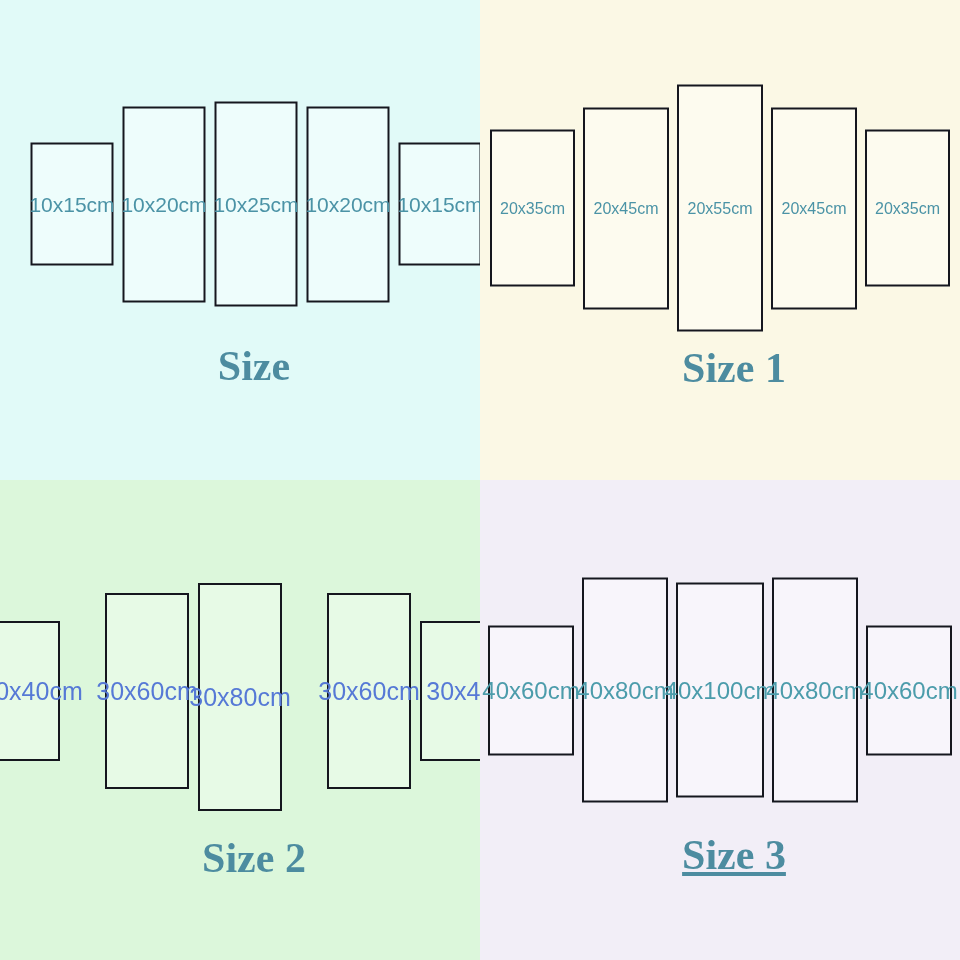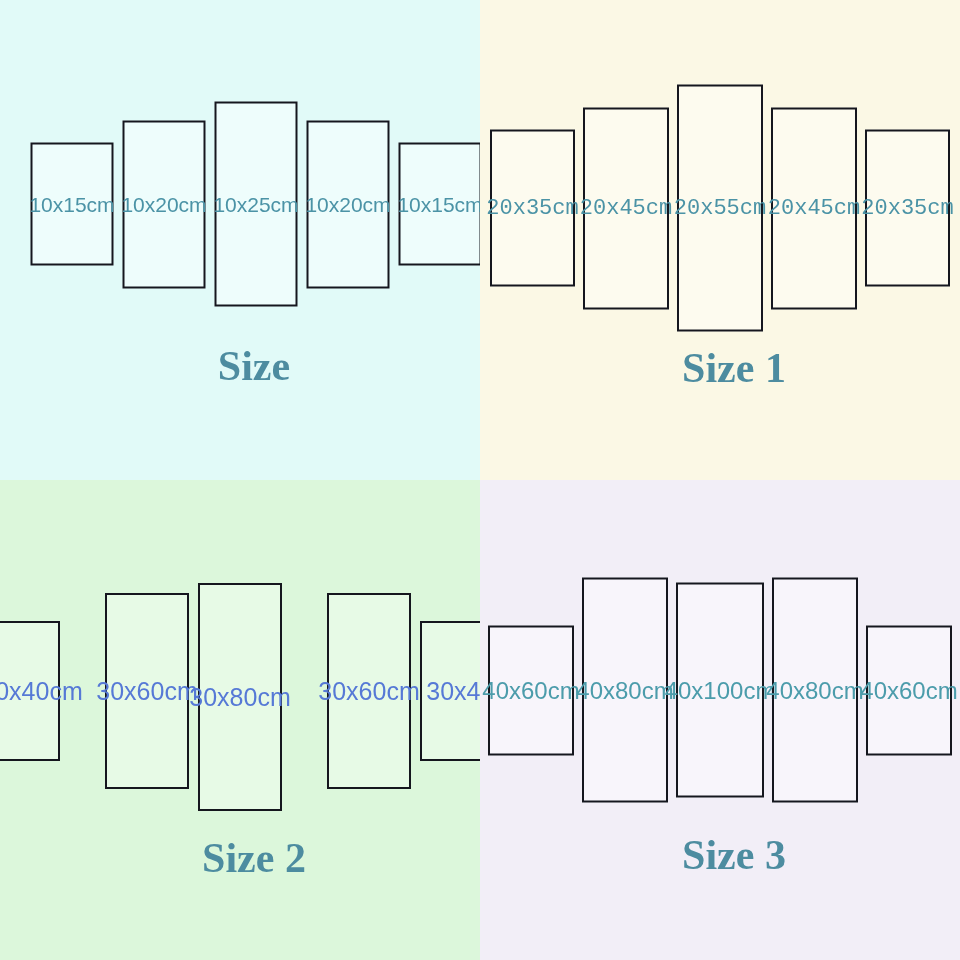--- a/index.html
+++ b/index.html
@@ -50,48 +50,48 @@
     font-weight: 700;
     font-size: 42px;
     line-height: 48px;
     color: var(--title-color, #4d8ca0);
     padding-left: 28px;
   }
 
   
   .q0 .panels { top: 204px; gap: 9px; padding-left: 32px; }
   .q0 .p0, .q0 .p4 { width: 83px; height: 123px; }
-  .q0 .p1, .q0 .p3 { width: 83px; height: 168px; }
+  .q0 .p1, .q0 .p3 { width: 83px; height: 196px; }
   .q0 .p2           { width: 83px; height: 205px; }
   .q0 .plabel { font-size: 21px; }
   .q0 .title { top: 342px; }
 
   
   .q1 .panels { top: 208px; gap: 8px; }
   .q1 .p0, .q1 .p4 { width: 85px; height: 157px; }
   .q1 .p1, .q1 .p3 { width: 86px; height: 202px; }
   .q1 .p2           { width: 86px; height: 247px; }
-  .q1 .plabel { font-size: 22px; font-family: Liberation Mono, monospace; }
+  .q1 .plabel { font-size: 16px; }
   .q1 .title { top: 344px; }
 
   
   .q2 .panels { top: 211px; gap: 9px; }
   .q2 .p0, .q2 .p4 { width: 85px; height: 140px; padding-left: 29px; }
   .q2 .p1, .q2 .p3 { width: 84px; height: 196px; margin-left: 36px; }
   .q2 .p2           { width: 84px; height: 228px; margin-top: 12px; }
   .q2 .plabel { font-size: 25px; }
   .q2 .title { top: 354px; }
 
   
   .q3 .panels { top: 210px; gap: 8px; }
   .q3 .p0, .q3 .p4 { width: 86px; height: 130px; }
   .q3 .p1, .q3 .p3 { width: 86px; height: 225px; }
   .q3 .p2           { width: 88px; height: 215px; }
   .q3 .plabel { font-size: 24px; }
-  .q3 .title { top: 351px; }
+  .q3 .title { top: 351px; text-decoration: underline; }
 </style>
 </head>
 <body>
 
 <div class="grid">
 
   <section class="quadrant q0" style="--bg: #e1faf8; --panel-bg: #eefdfc; --label-color: #4b93a6;">
     <div class="panels">
       <div class="panel p0">
           <span class="plabel">10x15cm</span>

